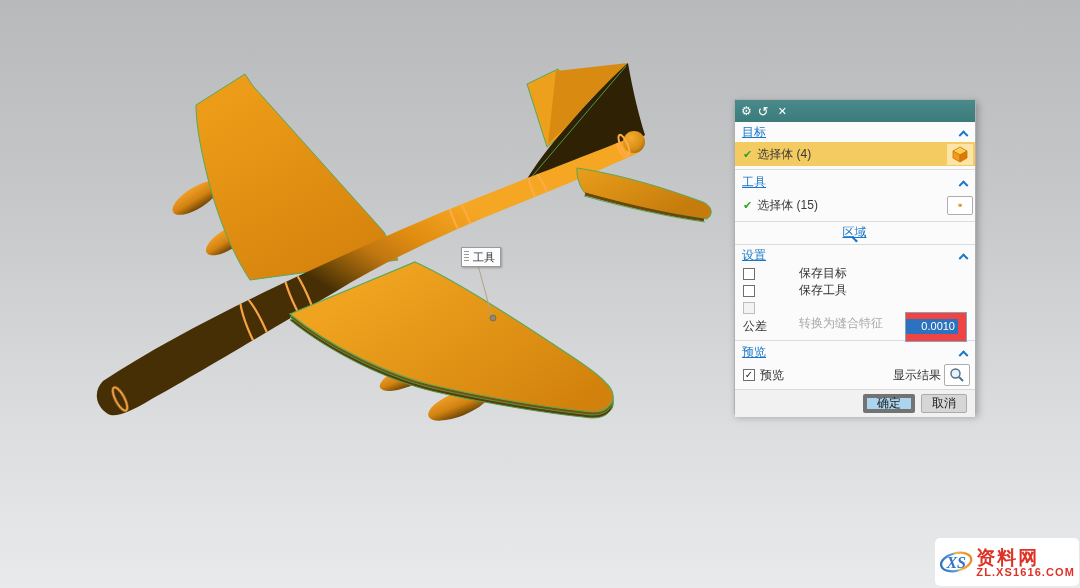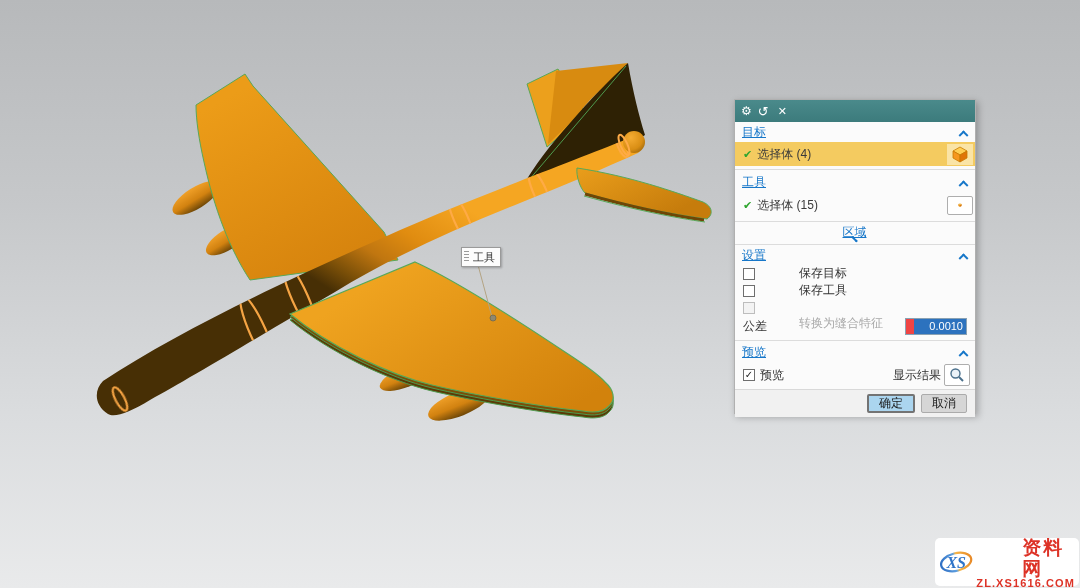--- a/index.html
+++ b/index.html
@@ -60,49 +60,49 @@
   .cb-box{
     width:12px;height:12px;border:1px solid #6e6e6e;background:#fff;margin-right:6px;
     display:inline-flex;align-items:center;justify-content:center;
     font-size:10px;color:#222;line-height:1;
   }
   .cb-row.disabled .cb-box{border-color:#bdbdbd;background:#f3f3f3;}
   .cb-row.disabled .cb-label{color:#a8a8a8;margin-top:32px;}
   .tol-row{height:21px;display:flex;align-items:center;padding:0 8px;}
   .tol-row .tol-label{flex:1;}
   .tol-input{
-    width:62px;height:17px;border:1px solid #89a1b3;background:#ef4444;
-    display:flex;align-items:center;justify-content:flex-end;
+    width:62px;height:30px;border:1px solid #89a1b3;background:#ef4444;
+    display:flex;align-items:center;
   }
   .tol-input .tol-sel{
     background:#2c72be;color:#fff;font-size:11px;height:15px;line-height:15px;
     padding:0 3px;flex:0 0 auto;width:52px;text-align:right;
   }
   .prev-row{height:28px;display:flex;align-items:center;padding:0 5px 0 8px;}
   .prev-row .cb-box{margin-right:5px;}
   .prev-row .pv-label{flex:1;}
   .prev-row .res-label{margin-right:3px;}
   .mag-btn{
     width:26px;height:22px;background:#fff;border:1px solid #aeaeae;border-radius:2px;
     display:flex;align-items:center;justify-content:center;
   }
   .dlg-footer{
     height:28px;background:#f1f1f1;border-top:1px solid #d9d9d9;
     display:flex;align-items:center;justify-content:flex-end;gap:6px;padding:0 8px;
   }
   .btn{height:19px;padding:0 10px;font-size:12px;color:#1a1a1a;display:flex;align-items:center;border-radius:2px;}
-  .btn.ok{background:#abd5ef;border:2px solid #737373;font-family:Liberation Mono, monospace;}
+  .btn.ok{background:#abd5ef;border:4px solid #737373;font-family:Liberation Mono, monospace;}
   .btn.cancel{background:#d6d6d6;border:1px solid #ababab;}
   
   .wm{
     position:absolute;right:1px;bottom:2px;width:137px;height:44px;background:#fff;
     border-radius:5px;display:flex;align-items:center;padding:2px 4px 2px 3px;z-index:10;
   }
   .wm-text{display:flex;flex-direction:column;align-items:flex-start;margin-left:2px;}
-  .wm-name{color:#dd3327;font-weight:bold;font-size:19px;letter-spacing:2px;line-height:21px;margin-left:46px;}
+  .wm-name{color:#dd3327;font-weight:bold;font-size:19px;letter-spacing:2px;line-height:21px;}
   .wm-url{color:#dd3327;font-weight:bold;font-size:11px;letter-spacing:1.1px;line-height:9px;}
 </style>
 </head>
 <body>
 
 <svg id="scene" viewBox="0 0 1080 588" xmlns="http://www.w3.org/2000/svg">
   <defs>
     <linearGradient id="fus" gradientUnits="userSpaceOnUse" x1="430" y1="185" x2="355" y2="305">
       <stop offset="0" stop-color="#f5a622"></stop>
         <stop offset=".38" stop-color="#e08c10"></stop>

